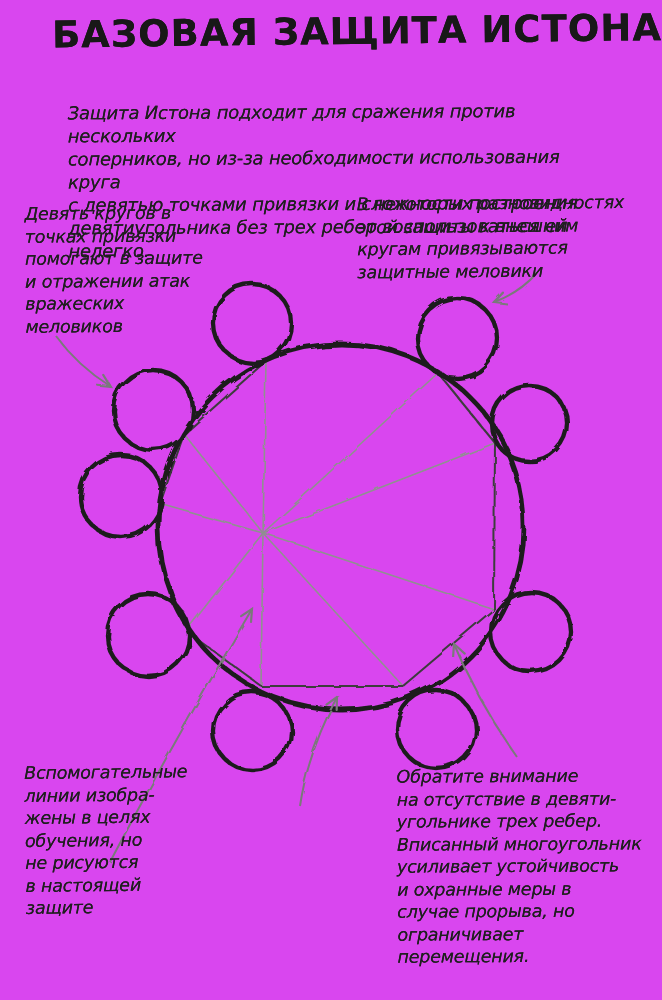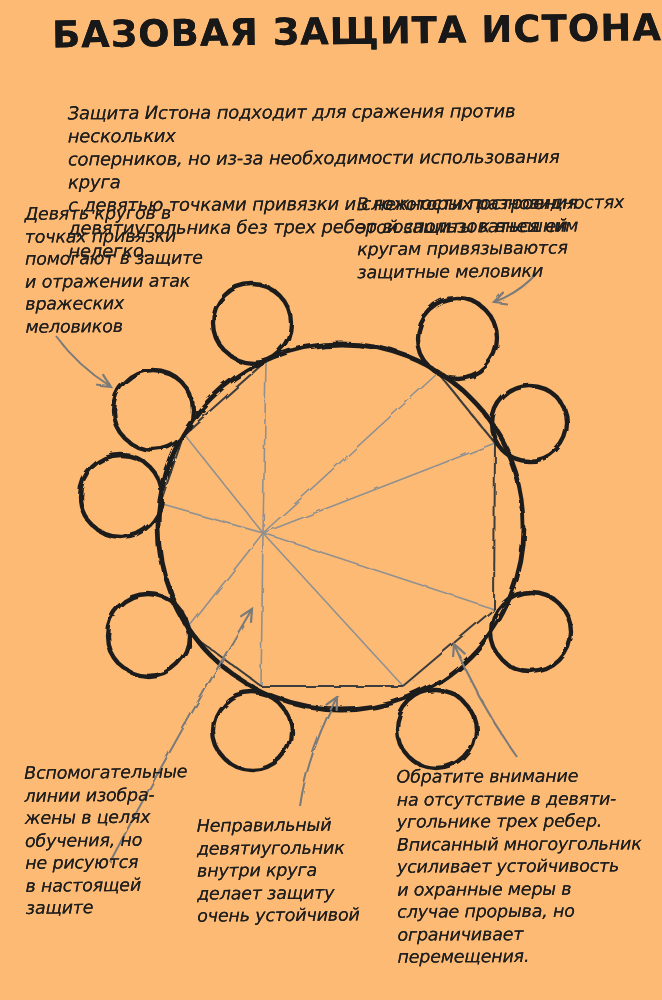--- a/index.html
+++ b/index.html
@@ -1,16 +1,16 @@
 <!DOCTYPE html>
 <html><head>
 <meta charset="utf-8">
 <style>
   html,body{margin:0;padding:0;background:#e8e8e8;}
-  .page{position:relative;width:662px;height:1000px;background:#fdba74;overflow:hidden;
+  .page{position:relative;width:662px;height:1000px;background:#d946ef;overflow:hidden;
         font-family:"DejaVu Sans",sans-serif;color:#1d1d1d;}
   .title{position:absolute;left:52px;top:10px;width:580px;margin:0;
          font-size:37px;font-weight:bold;letter-spacing:1px;white-space:nowrap;
          transform:rotate(-0.7deg);color:#181818;text-shadow:0 0 .6px currentColor;}
   .hand{position:absolute;font-style:italic;white-space:pre-line;color:#1f1f1f;
         text-shadow:0 0 .5px currentColor;letter-spacing:-0.2px;}
   .intro{left:68px;top:82px;width:545px;font-size:18px;line-height:23px;transform:rotate(-0.3deg);}
   .note{font-size:17.5px;line-height:22.5px;}
   .note-tl{left:25px;top:202px;width:210px;transform:rotate(-0.4deg);}
   .note-tr{left:357px;top:192px;width:300px;transform:rotate(-0.5deg);}
@@ -102,25 +102,20 @@
 защитные меловики</div>
 
   <div class="hand note note-bl">Вспомогательные
 линии изобра-
 жены в целях
 обучения, но
 не рисуются
 в настоящей
 защите</div>
 
-  <div class="hand note note-bc">Неправильный
-девятиугольник
-внутри круга
-делает защиту
-очень устойчивой</div>
 
   <div class="hand note note-br">Обратите внимание
 на отсутствие в девяти-
 угольнике трех ребер.
 Вписанный многоугольник
 усиливает устойчивость
 и охранные меры в
 случае прорыва, но
 ограничивает
 перемещения.</div>

